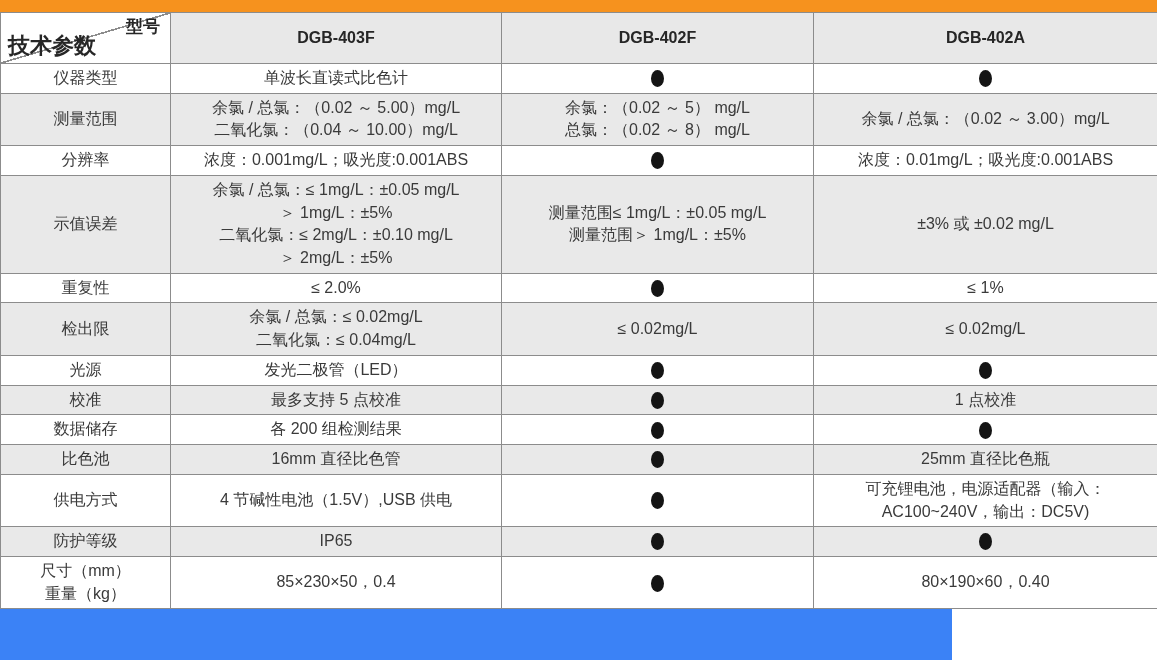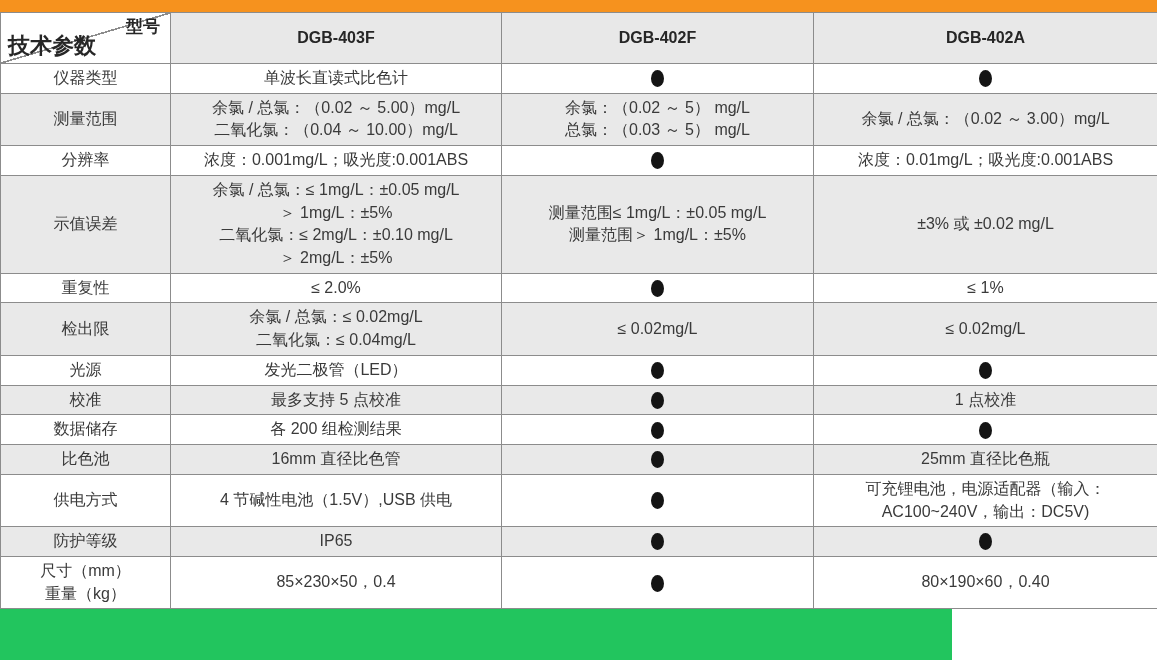--- a/index.html
+++ b/index.html
@@ -6,21 +6,21 @@
     margin: 0;
     padding: 0;
     background: #ffffff;
     width: 1157px;
     font-family: "Liberation Sans", "DejaVu Sans", sans-serif;
   }
   .page {
     width: 952px;
     height: 660px;
     position: relative;
-    background: #22c55e;
+    background: #3b82f6;
   }
   .top-bar {
     width: 1157px;
     height: 12px;
     background: #F6921E;
   }
   table.spec {
     border-collapse: collapse;
     table-layout: fixed;
     width: 1157px;
@@ -125,21 +125,21 @@
         <tr>
           <th>
             <div>测量范围</div>
           </th>
           <td class="align-left">
             <div>余氯 / 总氯：（0.02 ～ 5.00）mg/L</div>
             <div>二氧化氯：（0.04 ～ 10.00）mg/L</div>
           </td>
           <td>
             <div>余氯：（0.02 ～ 5） mg/L</div>
-            <div>总氯：（0.03 ～ 5） mg/L</div>
+            <div>总氯：（0.02 ～ 8） mg/L</div>
           </td>
           <td>
             <div>余氯 / 总氯：（0.02 ～ 3.00）mg/L</div>
           </td>
         </tr>
         <tr>
           <th>
             <div>分辨率</div>
           </th>
           <td class="align-left">

